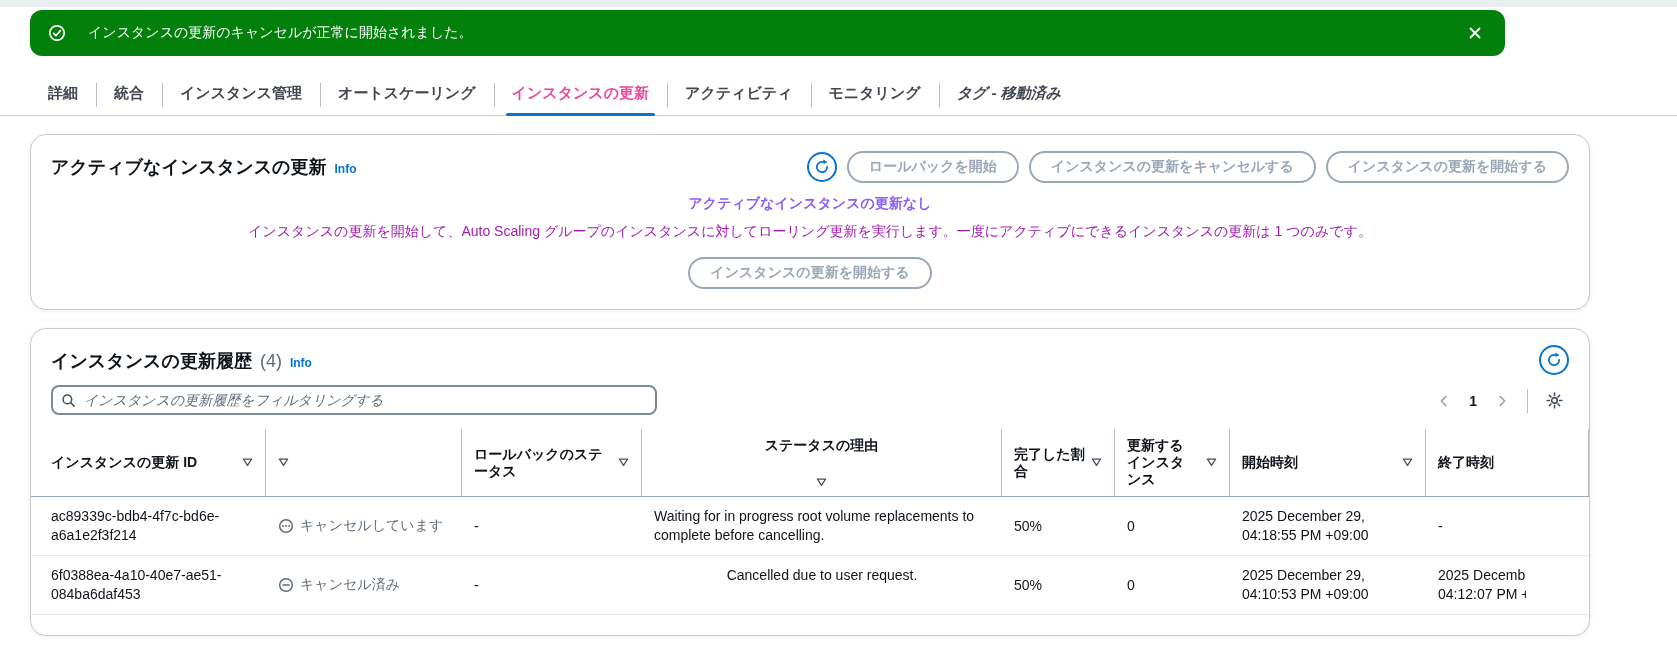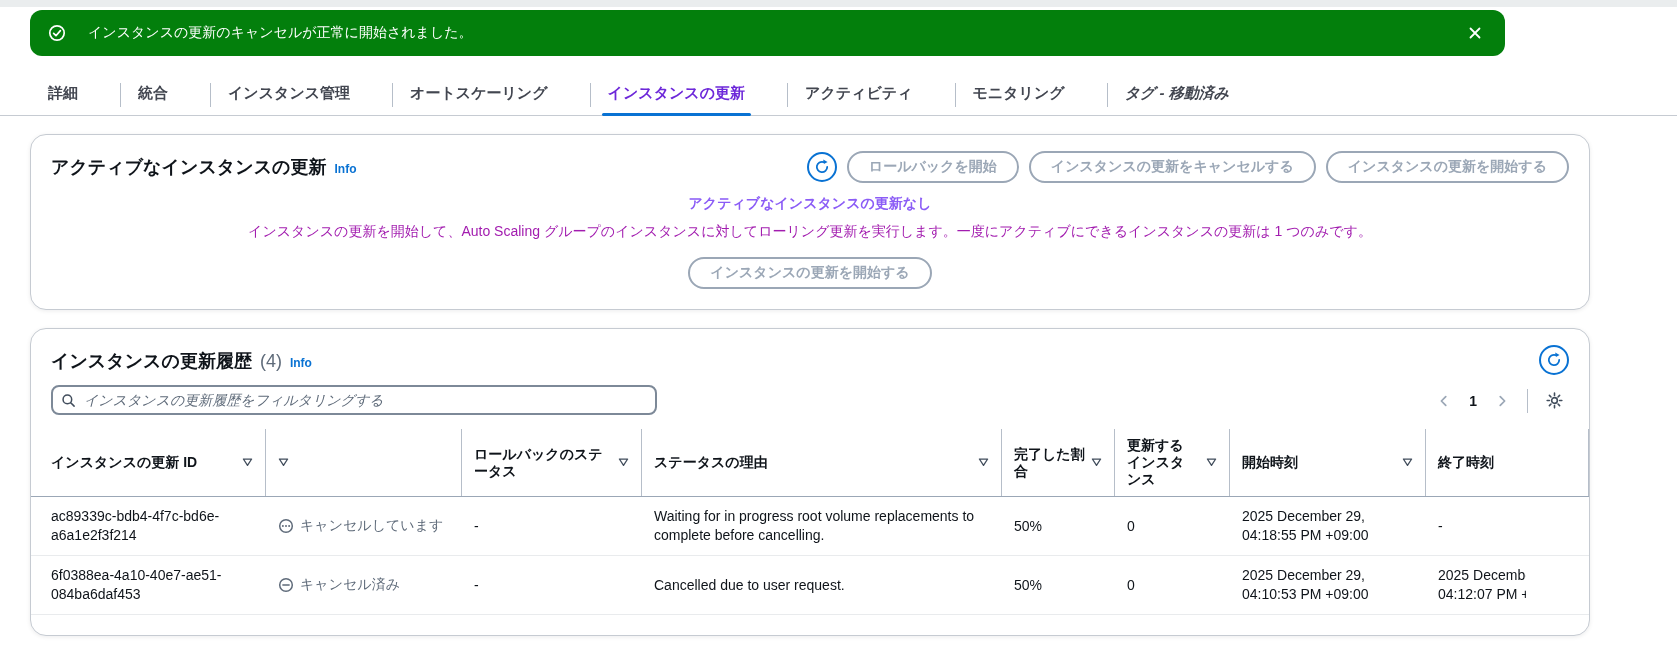--- a/index.html
+++ b/index.html
@@ -15,30 +15,30 @@
   .flashbar {
     margin:3px 30px 0 30px; width:1475px; height:46px;
     background:#037f0c; border-radius:12px; color:#fff;
     display:flex; align-items:center; padding:0 18px; gap:22px;
   }
   .flashbar .msg { flex:1; font-size:14px; }
   .icon-btn-plain { background:none; border:none; padding:4px; cursor:pointer; display:flex; align-items:center; }
 
   
   .tabs-bar { margin-top:18px; border-bottom:1px solid #c6cbd2; padding-left:30px; }
-  .tabs { display:flex; align-items:stretch;gap:24px; }
+  .tabs { display:flex; align-items:stretch; }
   .tab {
     position:relative; padding:10px 18px 12px 18px; font-size:15px; font-weight:700;
     color:#424650; cursor:pointer; white-space:nowrap;
   }
   .tab:not(:first-child)::before {
     content:""; position:absolute; left:0; top:50%; transform:translateY(-50%);
     width:1px; height:24px; background:#b6bec9;
   }
-  .tab.active { color:#6d28d9; }
+  .tab.active { color:#ec4899; }
   .tab.active::after {
     content:""; position:absolute; left:12px; right:12px; bottom:-1px; height:3px;
     background:#0972d3; border-radius:2px;
   }
   .tab.italic { font-style:italic; }
 
   
   .card {
     margin:18px 0 0 30px; width:1560px; background:#fff;
     border:1px solid #c6cbd2; border-radius:16px;
@@ -86,21 +86,21 @@
   .tr { display:flex; align-items:stretch; }
   .thead .tr { border-bottom:1px solid #9ba7b6; }
   .th {
     display:flex; align-items:center; justify-content:space-between; gap:6px;
     padding:8px 12px; font-weight:700; font-size:14px; color:#0f141a;
     border-right:1px solid #b6bec9; min-height:52px;
   }
   .th-label { white-space:pre; line-height:17px; }
   .td { padding:10px 12px; display:flex; align-items:center; font-size:14px; color:#0f141a; min-height:58px; }
   .tbody .tr { border-bottom:1px solid #e9ebed; }
-  .col1 { width:235px; } .col2 { width:196px; } .col3 { width:180px; } .col4 { width:360px; }
+  .col1 { width:235px; } .col2 { width:196px; } .col3 { width:180px; } .col4 { width:360px;flex-direction:column; }
   .col5 { width:113px; } .col6 { width:115px; } .col7 { width:196px; } .col8 { flex:1; min-width:0; }
   .th.col1, .td.col1 { padding-left:20px; }
   .cell-wrap { line-height:19px; overflow-wrap:break-word; min-width:0; }
   .cell-date { white-space:pre; line-height:19px; }
   .cell-clip { white-space:pre; line-height:19px; width:88px; overflow:hidden; }
   .status-cell { display:flex; align-items:center; gap:6px; color:#5f6b7a; }
   .muted { color:#0f141a; }
 </style>
 </head>
 <body>

